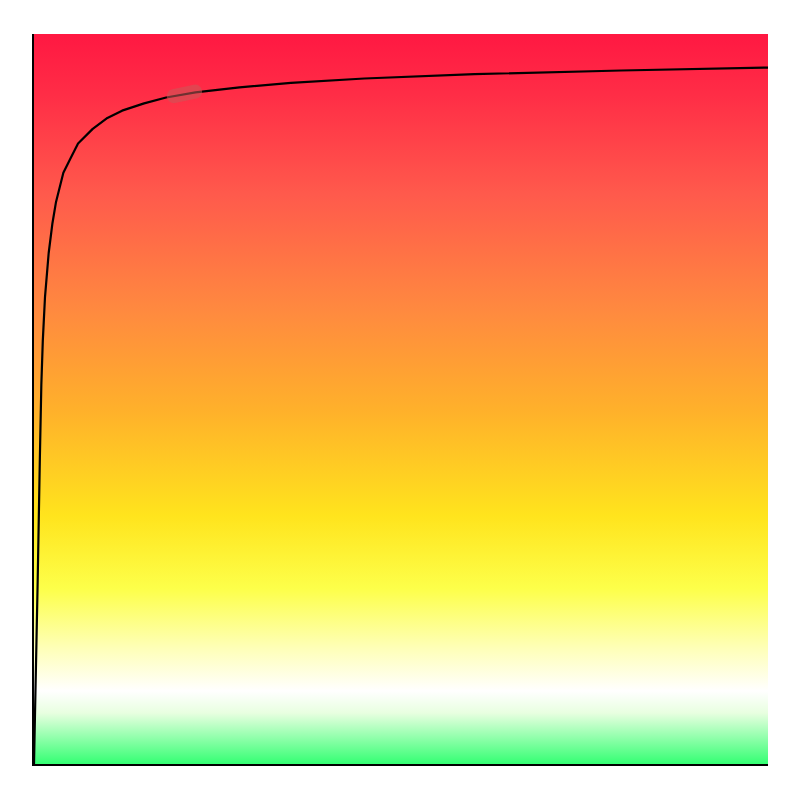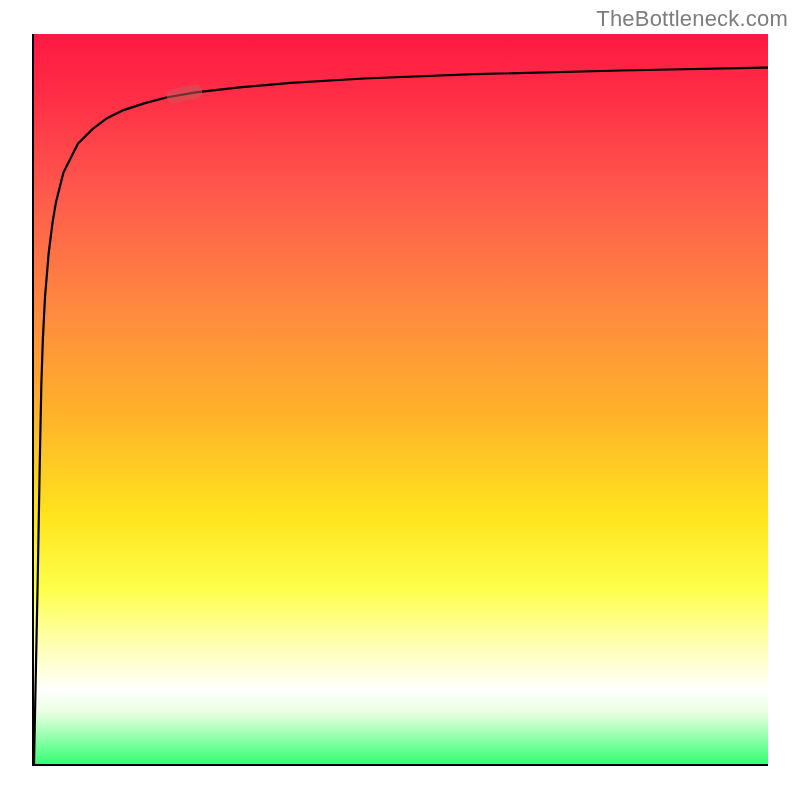--- a/index.html
+++ b/index.html
@@ -64,21 +64,20 @@
     width: 100%;
     height: 100%;
     pointer-events: none;
   }
 </style>
 </head>
 <body>
 
 <div class="stage">
 
-  <div class="watermark">TheBottleneck.com</div>
 
   <div class="plot-frame">
     <div class="gradient"></div>
 
     <svg class="curve" viewBox="0 0 736 732" preserveAspectRatio="none">
       <path id="curve-path" fill="none" stroke="#000" stroke-width="2.2" stroke-linecap="round" stroke-linejoin="round" d="M0.00 732.00 L3.68 549.00 L5.89 424.56 L7.36 351.36 L8.83 307.44 L11.04 263.52 L14.72 219.60 L18.40 190.32 L22.08 168.36 L29.44 139.08 L36.80 124.44 L44.16 109.80 L58.88 95.16 L73.60 84.18 L88.32 76.86 L110.40 69.54 L132.48 63.68 L161.92 58.56 L206.08 53.44 L257.60 49.04 L331.20 44.65 L441.60 40.26 L588.80 36.60 L736.00 33.67"></path>
       <g id="marker-g" transform="translate(150.88,60.024) rotate(-12)">
         <rect x="-18" y="-7" width="36" height="14" rx="7" ry="7" fill="rgba(200,90,90,0.55)"></rect>
       </g>
     </svg>

